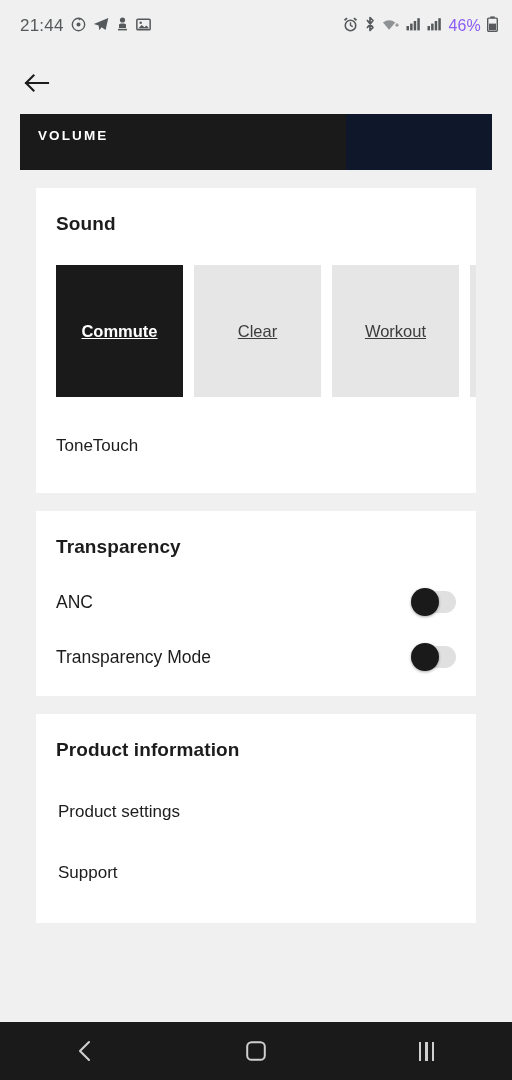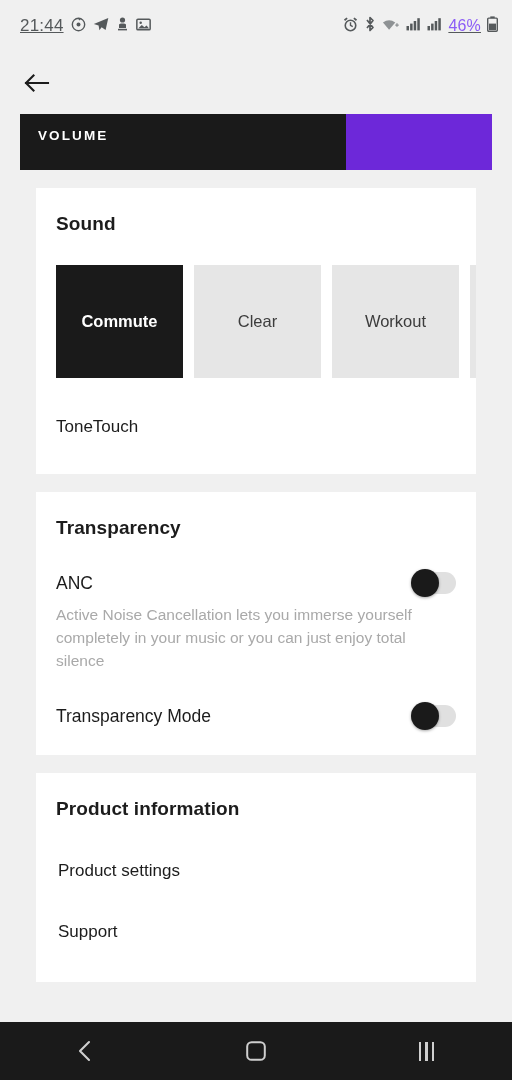--- a/index.html
+++ b/index.html
@@ -16,21 +16,20 @@
   }
 
   
   .statusbar {
     height: 52px;
     display: flex;
     align-items: center;
     padding: 0 14px 0 20px;
     background: #f0f0f0;
     color: #55595b;
-    text-decoration: underline;
   }
   .sb-left {
     display: flex;
     align-items: center;
     gap: 7px;
   }
   .sb-time {
     font-size: 17px;
     letter-spacing: .2px;
     color: #55595b;
@@ -62,21 +61,21 @@
     display: flex;
     align-items: center;
     justify-content: center;
     cursor: pointer;
   }
 
   
   .volume-wrap {
     margin: 0 20px;
     height: 56px;
-    background: #6d28d9;
+    background: #0f172a;
     position: relative;
     overflow: hidden;
   }
   .volume-fill {
     position: absolute;
     left: 0; top: 0; bottom: 0;
     background: #1a1a1a;
   }
   .volume-label {
     position: absolute;
@@ -106,28 +105,29 @@
   
   .chip-row {
     display: flex;
     gap: 11px;
     padding: 30px 0 0 20px;
     overflow: hidden;
   }
   .chip {
     flex: 0 0 auto;
     width: 127px;
-    height: 113px;
+    height: 132px;
     background: #e6e6e6;
     display: flex;
     align-items: center;
     justify-content: center;
     font-size: 16.5px;
     color: #3c3c3c;
     cursor: pointer;
+    text-decoration: underline;
   }
   .chip.selected {
     background: #1a1a1a;
     color: #ffffff;
     font-weight: bold;
   }
   .tonetouch-row {
     font-size: 17px;
     color: #1c1c1c;
     padding: 39px 20px 37px 20px;
@@ -324,21 +324,20 @@
 
 <div class="card">
   <div class="card-title">Transparency</div>
 
   <div class="toggle-row">
     <span class="toggle-label">ANC</span>
     <div class="switch">
       <div class="knob"></div>
     </div>
   </div>
-  <div class="desc desc-anc">Active Noise Cancellation lets you immerse yourself completely in your music or you can just enjoy total silence</div>
 
   <div class="toggle-row">
     <span class="toggle-label">Transparency Mode</span>
     <div class="switch">
       <div class="knob"></div>
     </div>
   </div>
   <div class="pad-bottom-28"></div>
 </div>
 

